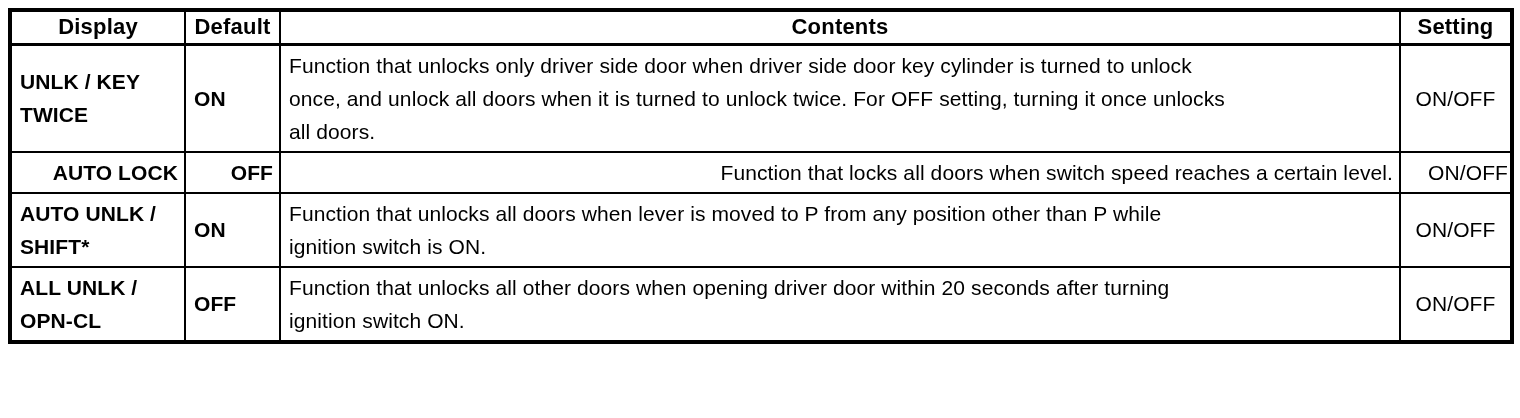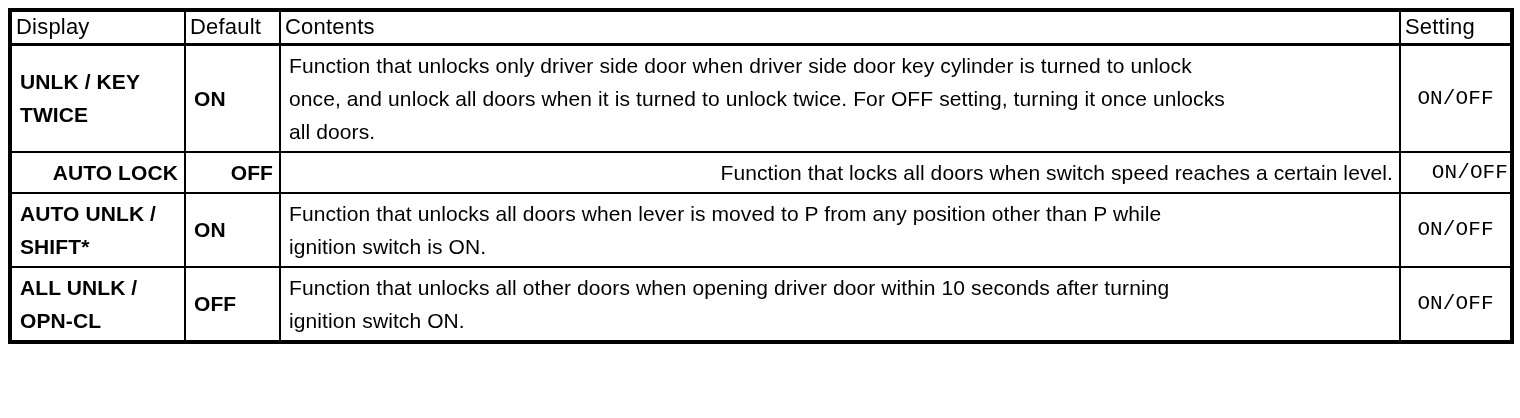--- a/index.html
+++ b/index.html
@@ -24,22 +24,22 @@
   }
   col.col-display  { width: 175px; }
   col.col-default  { width: 95px;  }
   col.col-contents { width: 1120px; }
   col.col-setting  { width: 112px; }
 
   th {
     border: 2px solid #000000;
     border-bottom: 3px solid #000000;
     font-size: 22px;
-    font-weight: normal;
-    text-align: left;
+    font-weight: bold;
+    text-align: center;
     vertical-align: middle;
     height: 34px;
     padding: 2px 4px;
     letter-spacing: 0.2px;
   }
   td {
     border: 2px solid #000000;
     font-size: 21px;
     line-height: 33px;
     vertical-align: middle;
@@ -55,21 +55,20 @@
     text-align: left;
     font-weight: bold;
   }
   td.c-contents {
     text-align: left;
     margin-top: 48px;
   }
   td.c-setting {
     text-align: center;
     padding: 3px 2px;
-    font-family: Liberation Mono, monospace;
   }
   tr.r-tall td { height: 104px; }
   tr.r-1line td { height: 40px; text-align: right; }
   tr.r-2line td { height: 73px; }
 </style>
 </head>
 <body>
 
 <div class="page">
   <table class="settings-table">
@@ -108,19 +107,19 @@
 SHIFT*</td>
         <td class="c-default">ON</td>
         <td class="c-contents">Function that unlocks all doors when lever is moved to P from any position other than P while
 ignition switch is ON.</td>
         <td class="c-setting">ON/OFF</td>
       </tr>
       <tr class="r-2line">
         <td class="c-display">ALL UNLK /
 OPN-CL</td>
         <td class="c-default">OFF</td>
-        <td class="c-contents">Function that unlocks all other doors when opening driver door within 10 seconds after turning
+        <td class="c-contents">Function that unlocks all other doors when opening driver door within 20 seconds after turning
 ignition switch ON.</td>
         <td class="c-setting">ON/OFF</td>
       </tr>
     </tbody>
   </table>
 </div>
 
 </body></html>

